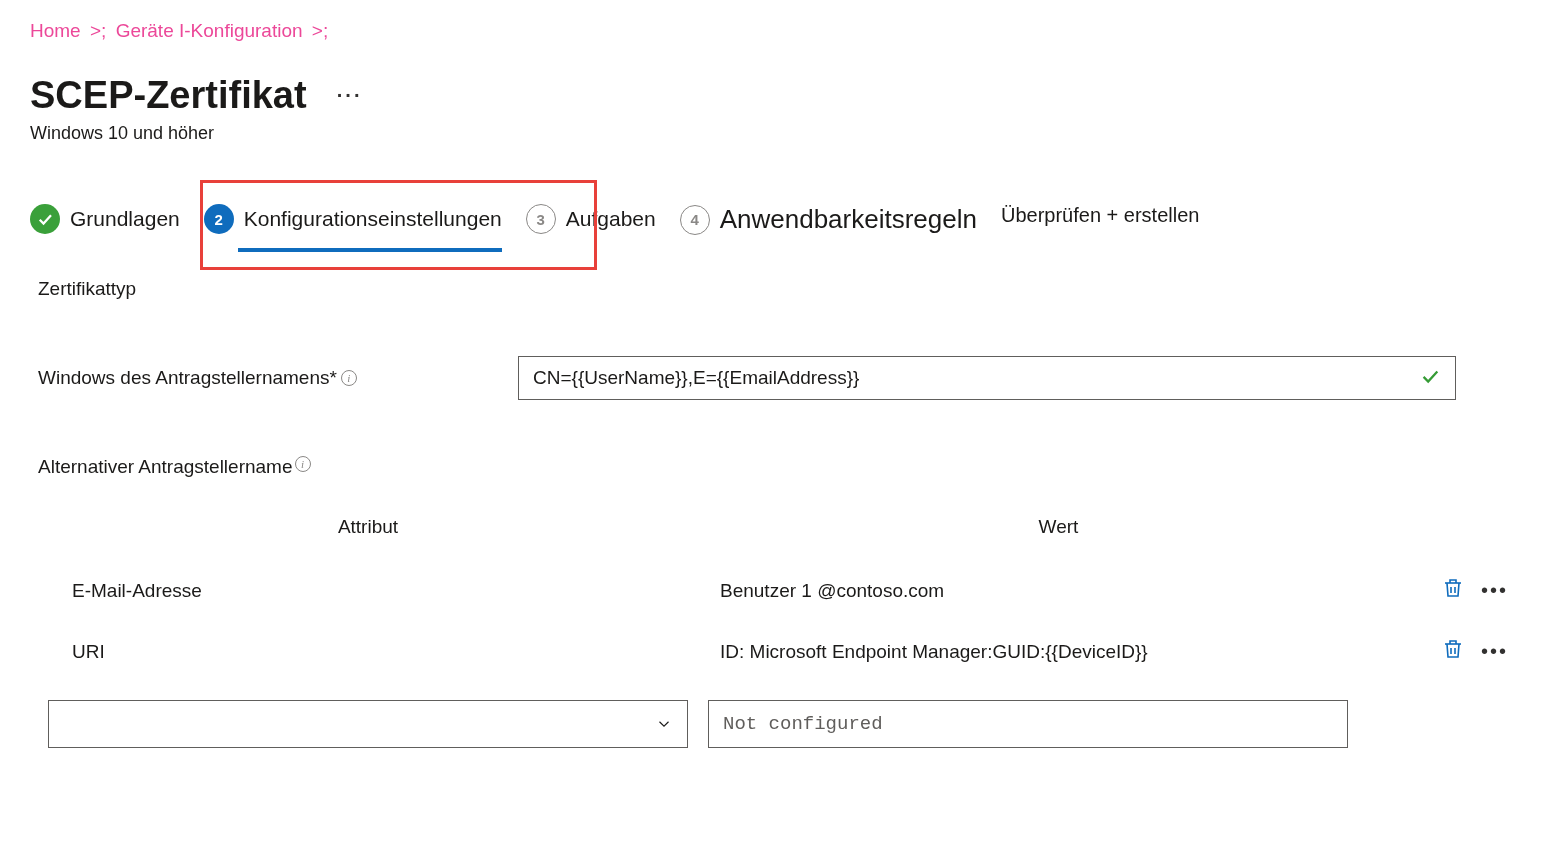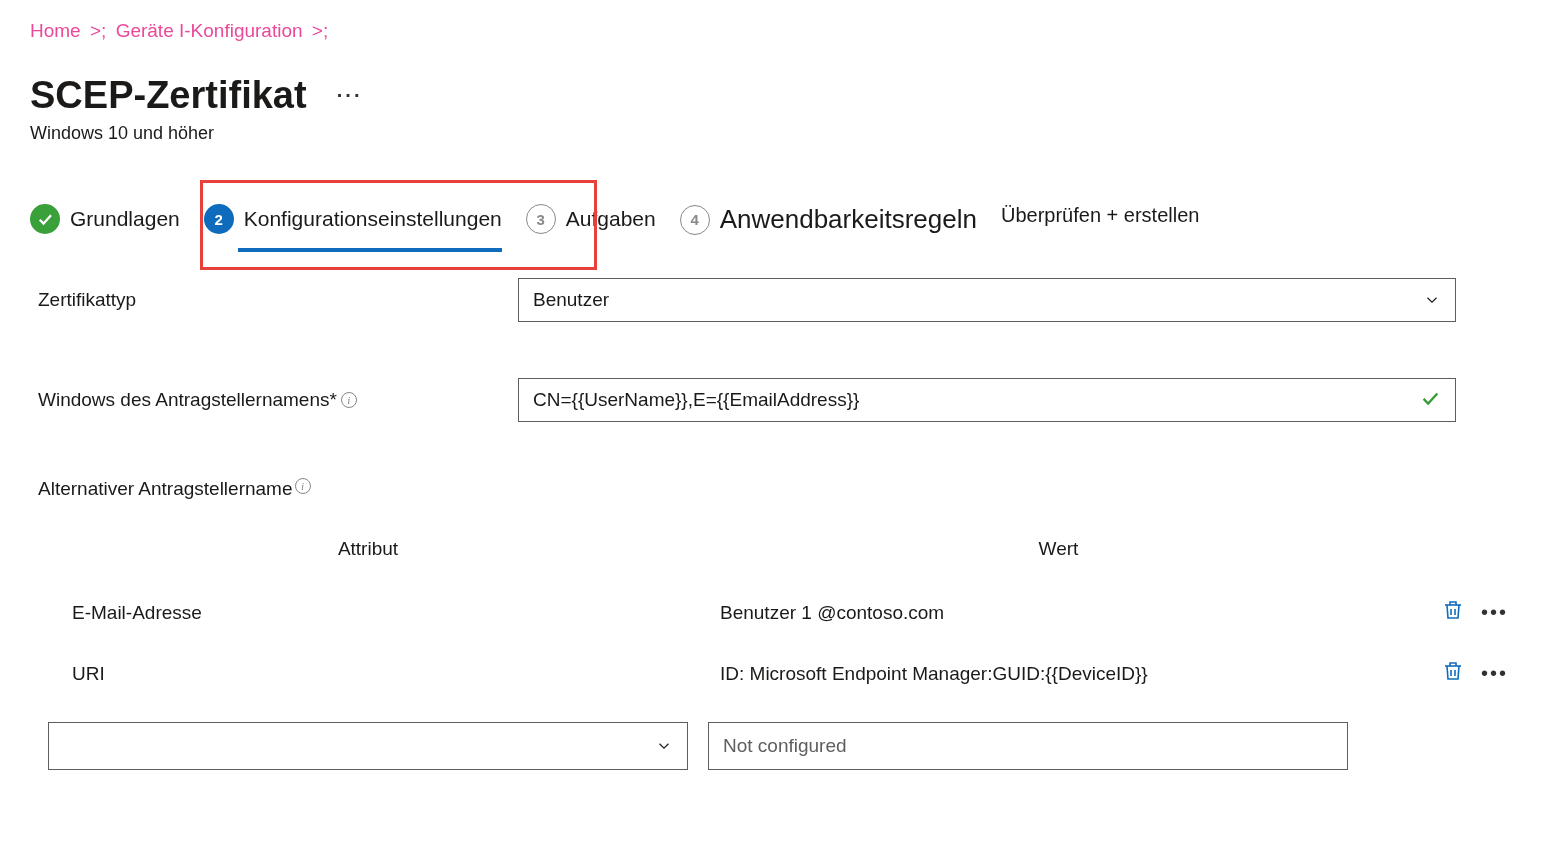--- a/index.html
+++ b/index.html
@@ -173,20 +173,21 @@
     align-items: center;
     gap: 16px;
     justify-content: flex-end;
   }
   .trash-icon svg { stroke: #0f6cbd; fill: none; stroke-width: 1.6; }
   .row-more { color: #323130; font-size: 20px; letter-spacing: 2px; cursor:pointer; }
   .new-row {
     display: flex;
     gap: 20px;
     padding: 18px 10px 10px 10px;
+    font-family: Liberation Mono, monospace;
   }
   .new-row .select-box { flex: 0 0 640px; height: 48px; }
   .new-row .text-input { flex: 0 0 640px; height: 48px; color: #605e5c; }
   .badge-complete svg { stroke:#fff; stroke-width:3; fill:none; }
 </style>
 </head>
 <body>
 
 <div class="breadcrumb">
   <span>Home</span>
@@ -230,28 +231,20 @@
 
   <div class="step">
     <span class="step-label" style="font-size:20px">Überprüfen + erstellen</span>
   </div>
 </div>
 
 <div class="form-area">
 
   <div class="form-row">
     <div class="form-label">Zertifikattyp</div>
-    <div class="select-box">
-      <span>Benutzer</span>
-      <span class="chevron-down">
-        <svg viewBox="0 0 24 24" width="18" height="18">
-            <polyline points="6 9 12 15 18 9"></polyline>
-          </svg>
-      </span>
-    </div>
   </div>
 
   <div class="form-row">
     <div class="form-label">
       <span>Windows des Antragstellernamens*</span>
       <span class="info-icon">i</span>
     </div>
     <div class="select-box">
       <span>CN={{UserName}},E={{EmailAddress}}</span>
       <span class="check-icon">

